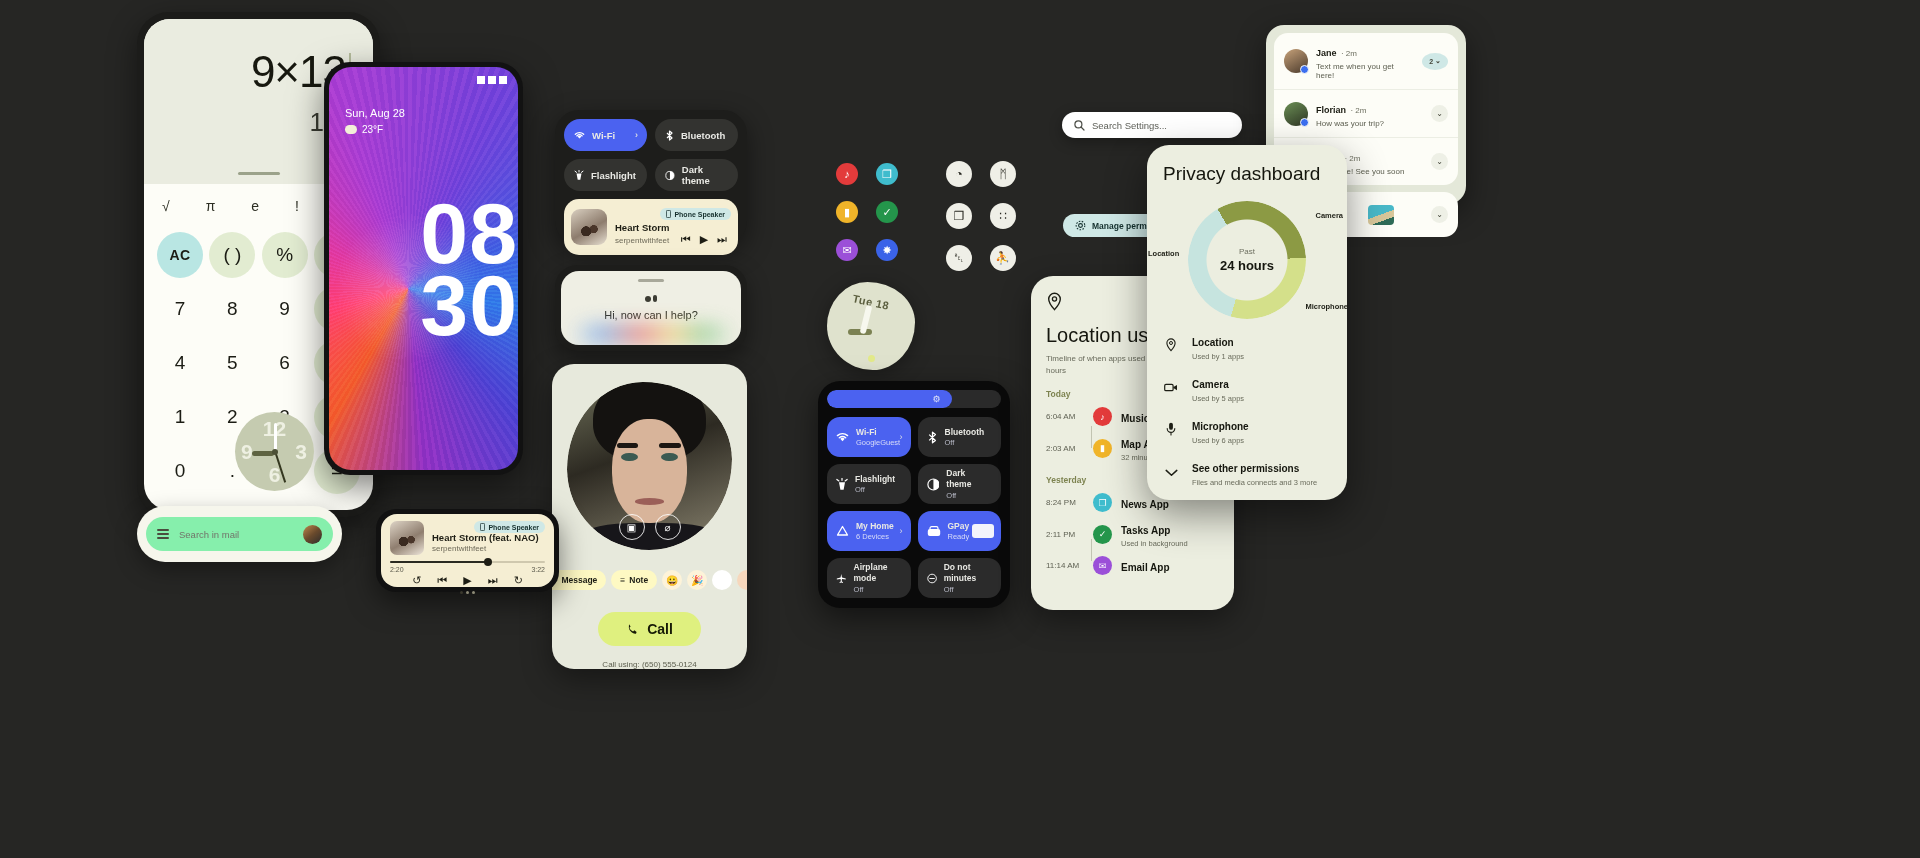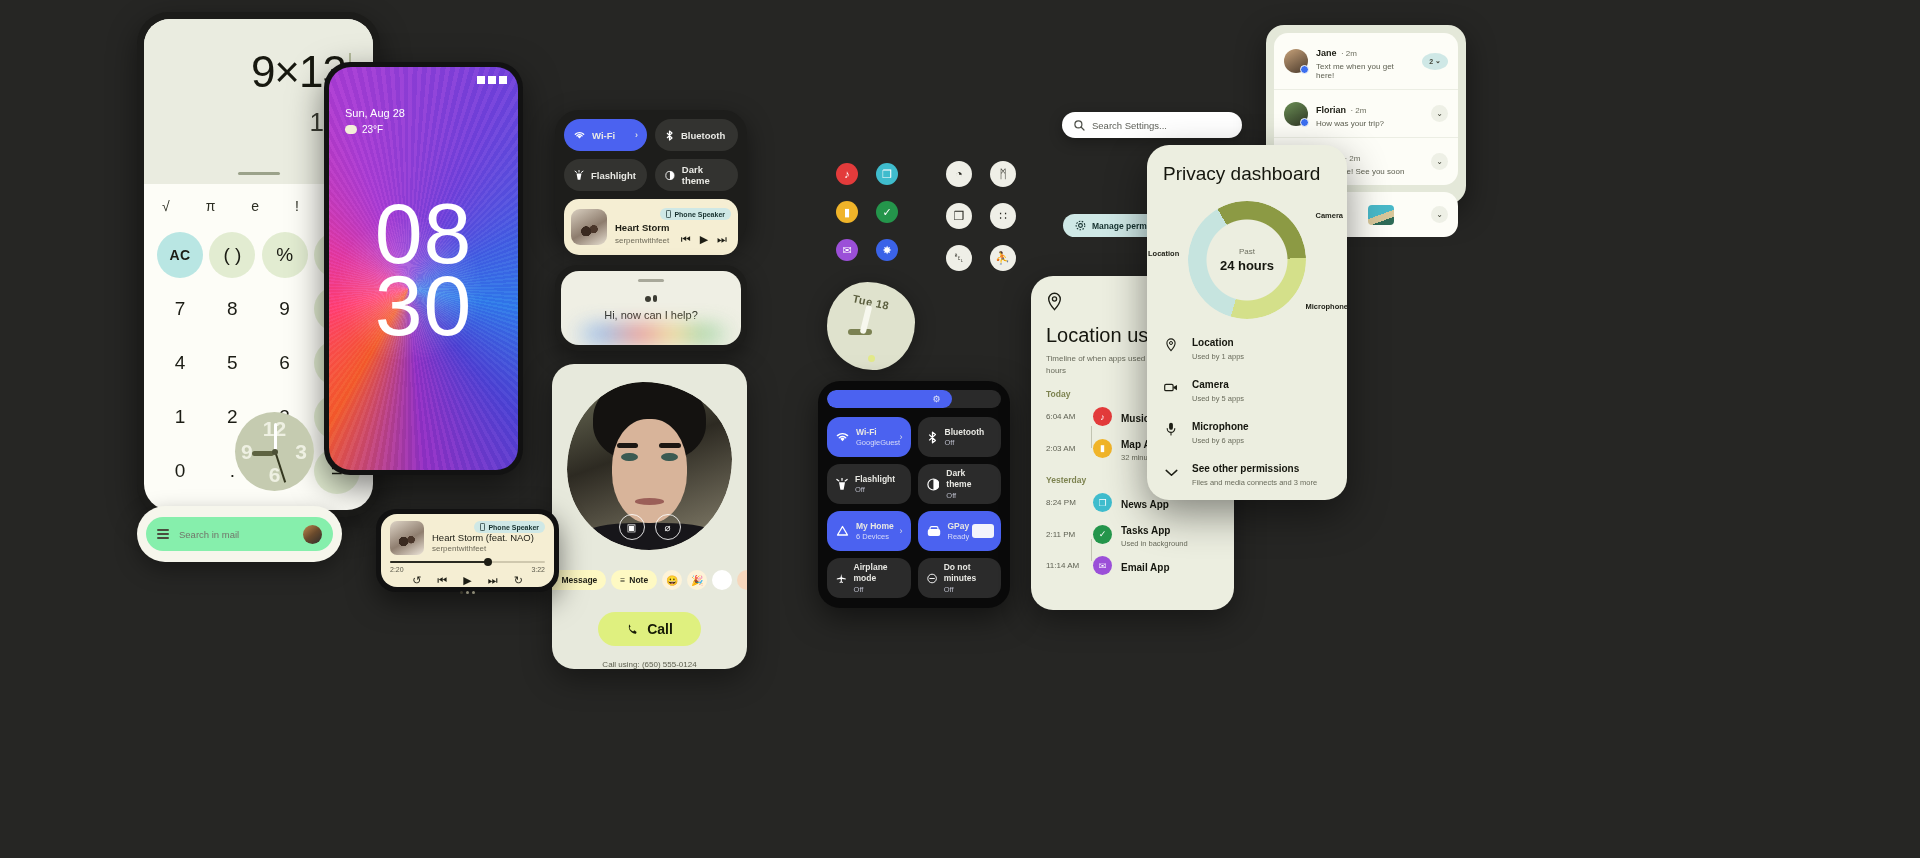--- a/index.html
+++ b/index.html
@@ -48,22 +48,22 @@
   .ls-inner::after{
     content:""; position:absolute; inset:0;
     background: repeating-conic-gradient(from 0deg at 42% 55%, rgba(255,255,255,.13) 0deg 1.1deg, rgba(0,0,0,0) 1.1deg 2.4deg);
     mix-blend-mode: overlay;
   }
   .ls-status { position:absolute; top:9px; right:11px; display:flex; gap:3px; align-items:center; z-index:3;}
   .ls-status i { display:block; width:8px; height:8px; background:#fff; }
   .ls-date { position:absolute; top:40px; left:16px; z-index:3; color:#fff; font-size:11px; }
   .ls-temp { margin-top:5px; font-size:10px; display:flex; align-items:center; gap:5px; }
   .ls-temp .cloud { width:12px; height:9px; border-radius:6px; background:#f2efd8; display:block;}
-  .ls-time { position:absolute; left:0; right:0; top:130px; z-index:3; text-align:center; color:#fff;
-    font-size:86px; line-height:.84; font-weight:400; letter-spacing:1px; font-family:"Liberation Sans", sans-serif;}
+  .ls-time { position:absolute; left:0; right:0; top:130px; z-index:3; text-align:right; color:#fff;
+    font-size:86px; line-height:.84; font-weight:700; letter-spacing:1px; font-family:"Liberation Sans", sans-serif;}
 
   
   #qs-dark { left:555px; top:110px; width:192px; height:135px; background:#1d1d1b; border-radius:24px; padding:9px;
     box-shadow:0 8px 26px rgba(0,0,0,.45);}
   .qs-row { display:flex; gap:8px; margin-bottom:8px;}
   .qs-tile { flex:1; height:32px; border-radius:17px; background:#333330; display:flex; align-items:center; gap:7px; padding:0 10px; color:#e9e9e4; font-size:9.5px; font-weight:bold; position:relative;}
   .qs-tile.on { background:#4b62f0; }
   .qs-tile .arrow { position:absolute; right:9px; font-size:9px; opacity:.85;}
   .media-card { background:#f5eed3; border-radius:15px; height:56px; display:flex; align-items:center; gap:8px; padding:7px;}
   .media-art { width:36px; height:36px; border-radius:9px; background:linear-gradient(150deg,#d9cfc0,#8d7c6d 55%,#e8e0d2); position:relative; overflow:hidden; flex:0 0 36px;}
@@ -110,21 +110,21 @@
   .call-btn { margin-top:22px; background:#dff07f; border-radius:20px; height:34px; padding:0 28px; display:flex; align-items:center; gap:8px; font-size:14px; font-weight:bold; color:#161a06;text-align:right;}
   .call-using { margin-top:14px; font-size:8px; color:#5c5e4e;}
 
   
   #player { left:376px; top:509px; width:183px; height:83px; background:#111; border-radius:20px; padding:5px;
     box-shadow:0 10px 28px rgba(0,0,0,.5);}
   .pl-inner { width:100%; height:100%; background:#f5eed3; border-radius:16px; padding:7px 9px; position:relative;}
   .pl-top { display:flex; gap:8px; align-items:flex-start;}
   .pl-art { width:34px;height:34px;border-radius:7px;flex:0 0 34px;background:linear-gradient(150deg,#ded4c6,#8f7e6f 55%,#eee6da); position:relative; overflow:hidden;}
   .pl-art::after{content:"";position:absolute;inset:0;background:radial-gradient(circle at 40% 60%,#3a2a20 0 16%,transparent 17%),radial-gradient(circle at 62% 55%,#4a362a 0 13%,transparent 14%);}
-  .pl-title { font-size:9.5px; font-weight:normal; color:#1d1d14;}
+  .pl-title { font-size:9.5px; font-weight:bold; color:#1d1d14;}
   .pl-artist { font-size:8px; color:#6e6a59; margin-top:1px;}
   .pl-bar { margin-top:6px; height:2px; background:#cfc8ae; border-radius:2px; position:relative;}
   .pl-bar b { position:absolute; left:0; top:0; height:100%; width:63%; background:#2a2a20; border-radius:2px;}
   .pl-knob { position:absolute; left:63%; top:50%; transform:translate(-50%,-50%); width:8px;height:8px;border-radius:50%;background:#1d1d14;}
   .pl-times { display:flex; justify-content:space-between; font-size:7px; color:#5c5a4c; margin-top:3px;}
   .pl-ctrls { display:flex; justify-content:center; gap:16px; font-size:11px; color:#1d1d14; margin-top:1px;}
   .pl-dots { display:flex; gap:3px; justify-content:center; margin-top:4px;}
   .pl-dots i{width:3px;height:3px;border-radius:50%;background:#8d8a76;display:block;}
   .pl-dots i:first-child{background:#3a382c;}
 

